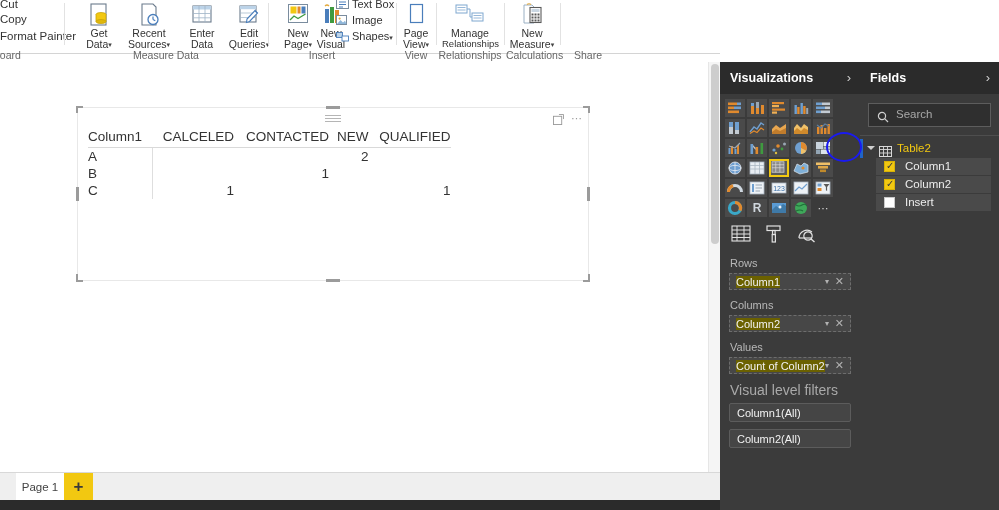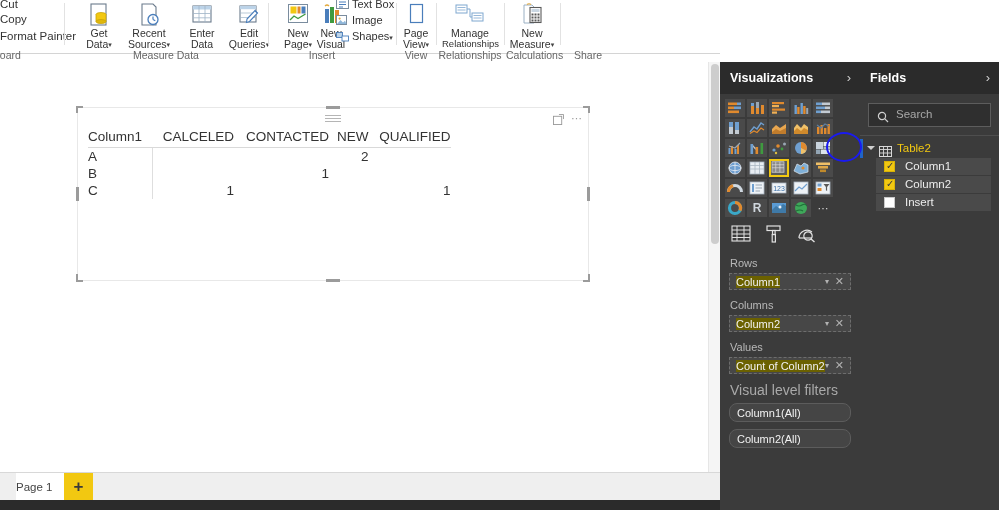--- a/index.html
+++ b/index.html
@@ -124,21 +124,21 @@
 
   
   #tabbar {
     position: absolute; left: 0; top: 472px;
     width: 720px; height: 28px;
     background: #efefef;
     border-top: 1px solid #d8d8d8;
   }
   #tabbar .ptab {
     position: absolute; top: 0; height: 28px; line-height: 28px;
-    font-size: 11.5px; color: #444; text-align: left;
+    font-size: 11.5px; color: #444; text-align: center;
   }
   #tabbar .ptab.active { background: #ffffff; }
   #tabbar .addtab {
     position: absolute; left: 64px; top: 0;
     width: 29px; height: 28px; line-height: 27px;
     background: #f2c811; color: #3a3a3a;
     text-align: center; font-size: 17px; font-weight: bold;
   }
   #statusbar {
     position: absolute; left: 0; top: 500px;
@@ -219,21 +219,21 @@
     margin-top: 14px; padding-left: 10px;
     font-size: 13px; font-weight: bold; color: #ffffff;
     height: 26px; line-height: 26px; background: #2b2b2b;
   }
   .filters-sub {
     font-size: 14px; color: #a9a9a9; margin: 8px 0 5px 10px;
   }
   .filter-card {
     margin: 0 9px 7px; height: 19px;
     border: 1px solid #5c5c5c; background: #454545;
-    border-radius: 8px;
+    border-radius: 2px;
     font-size: 11px; color: #f2f2f2;
     line-height: 18px; padding-left: 7px;
     white-space: nowrap; overflow: hidden;
   }
 
   
   .search-box {
     position: relative; margin: 9px 8px 0; height: 24px;
     background: #2f2f2f; border: 1px solid #5d5d5d;
   }

